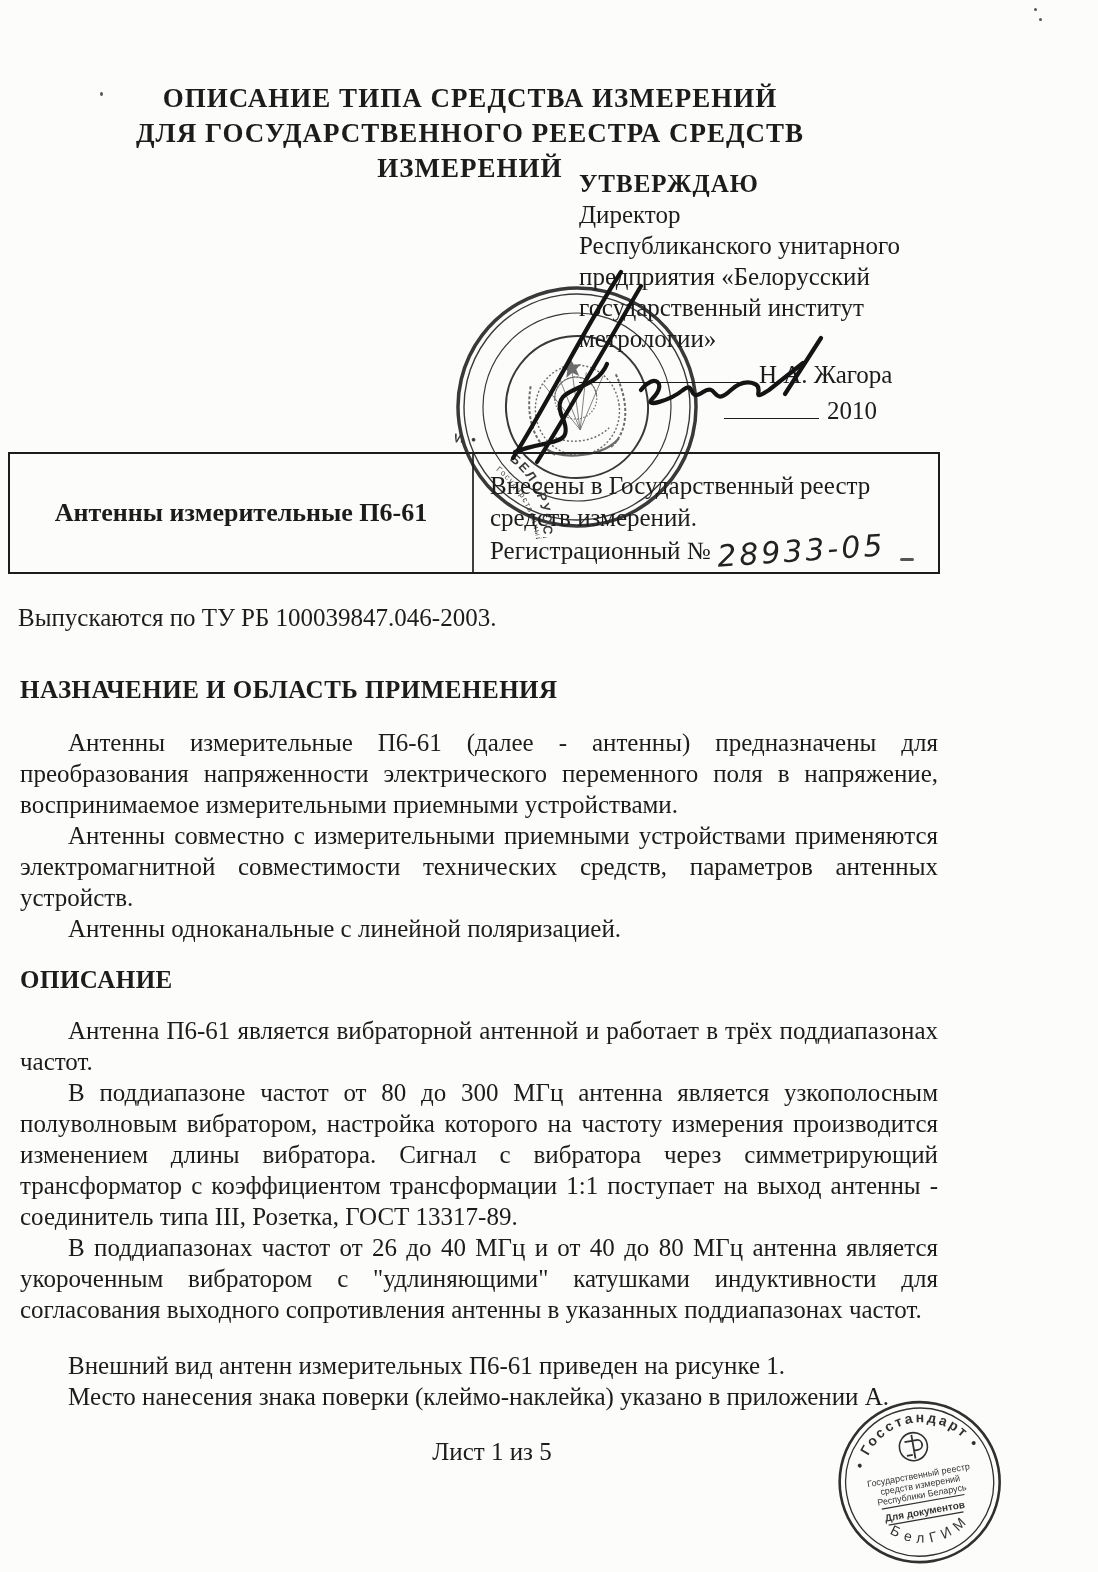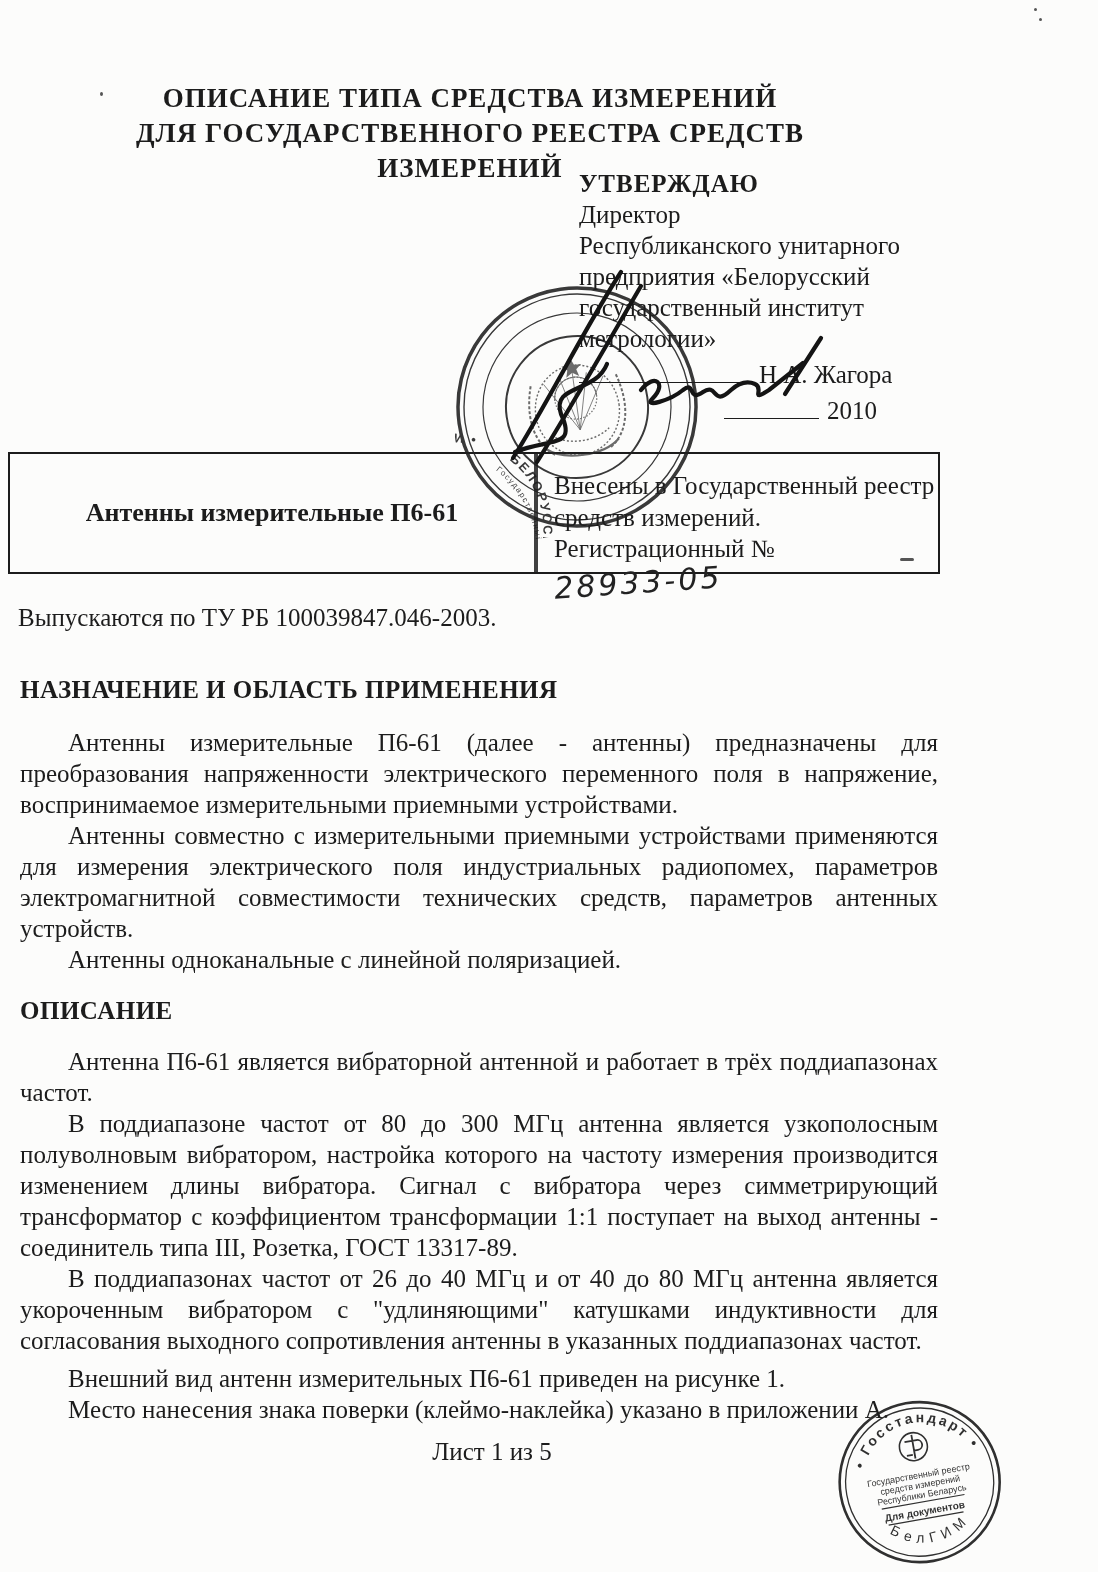--- a/index.html
+++ b/index.html
@@ -22,39 +22,39 @@
   .approve-label { font-weight:bold; letter-spacing:1px; }
   .sig-row { white-space:nowrap; margin-top:4px; }
   .sig-line { display:inline-block; border-bottom:1.8px solid #1c1c1c; height:24px; vertical-align:baseline; }
   .sig-name { padding-left:8px; }
   
   .reg-table {
     position:absolute; left:8px; top:452px; width:932px; height:122px;
     border:2.5px solid #1c1c1c; display:flex; box-sizing:border-box; background:transparent;
   }
   .reg-cell-left {
-    width:528px; border-right:4px solid #404040; box-sizing:border-box;
+    width:464px; border-right:2px solid #404040; box-sizing:border-box;
     display:flex; align-items:center; justify-content:center;
     font-weight:bold; font-size:26px;
   }
   .reg-cell-right { flex:1; padding:16px 0 0 16px; font-size:25px; line-height:31.5px; }
   .handwritten {
     display:inline-block; font-family:"DejaVu Sans", sans-serif; font-style:italic;
     font-size:30px; letter-spacing:3px; transform:rotate(-4deg); position:relative; top:2px;
     color:#222;
   }
   
   .tu-line { position:absolute; left:18px; top:604px; font-size:25px; }
   .body-text { position:absolute; left:20px; top:674px; width:918px; font-size:25px; line-height:31px; }
   .h2 { font-weight:bold; font-size:25px; letter-spacing:0.5px; margin:0 0 22px 0; }
   .h2.desc { margin:20px 0 20px 0; }
   .jl { text-align:justify; text-align-last:justify; }
   .ll { text-align:left; }
   .ind { text-indent:48px; }
-  .closing-first { margin-top:7px; }
+  .closing-first { margin-top:25px; }
   .footer-line { position:absolute; top:1438px; left:12px; width:960px; text-align:center; font-size:25px; }
   
   .institute-stamp {
     position:absolute; left:452px; top:282px; width:250px; height:250px;
     opacity:.88; transform:rotate(-8deg); pointer-events:none;
   }
   .signature-overlay {
     position:absolute; left:455px; top:262px; width:420px; height:215px; pointer-events:none;
   }
   .registry-stamp {
@@ -107,21 +107,20 @@
   <div class="tu-line">Выпускаются по ТУ РБ 100039847.046-2003.</div>
 
   <div class="body-text">
     <div class="h2">НАЗНАЧЕНИЕ И ОБЛАСТЬ ПРИМЕНЕНИЯ</div>
 
     <div class="jl ind">Антенны измерительные П6-61 (далее - антенны) предназначены для</div>
     <div class="jl">преобразования напряженности электрического переменного поля в напряжение,</div>
     <div class="ll">воспринимаемое измерительными приемными устройствами.</div>
 
     <div class="jl ind">Антенны совместно с измерительными приемными устройствами применяются</div>
-    <div class="jl">для измерения электрического поля индустриальных радиопомех, параметров</div>
     <div class="jl">электромагнитной совместимости технических средств, параметров антенных</div>
     <div class="ll">устройств.</div>
 
     <div class="ll ind">Антенны одноканальные с линейной поляризацией.</div>
 
     <div class="h2 desc">ОПИСАНИЕ</div>
 
     <div class="jl ind">Антенна П6-61 является вибраторной антенной и работает в трёх поддиапазонах</div>
     <div class="ll">частот.</div>
 

